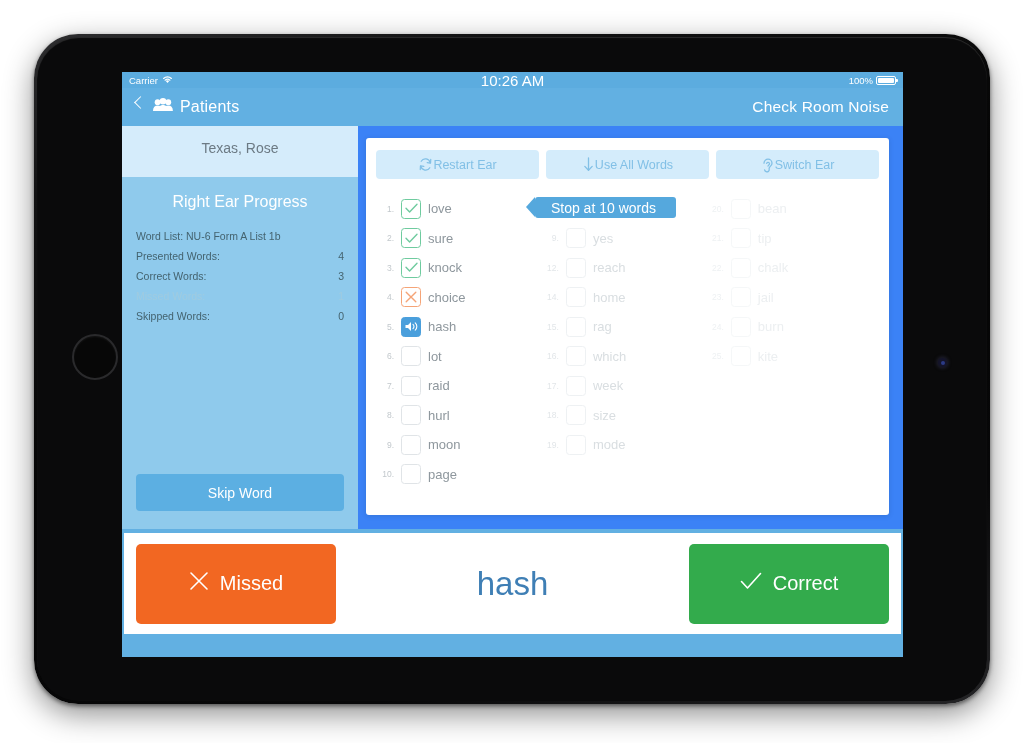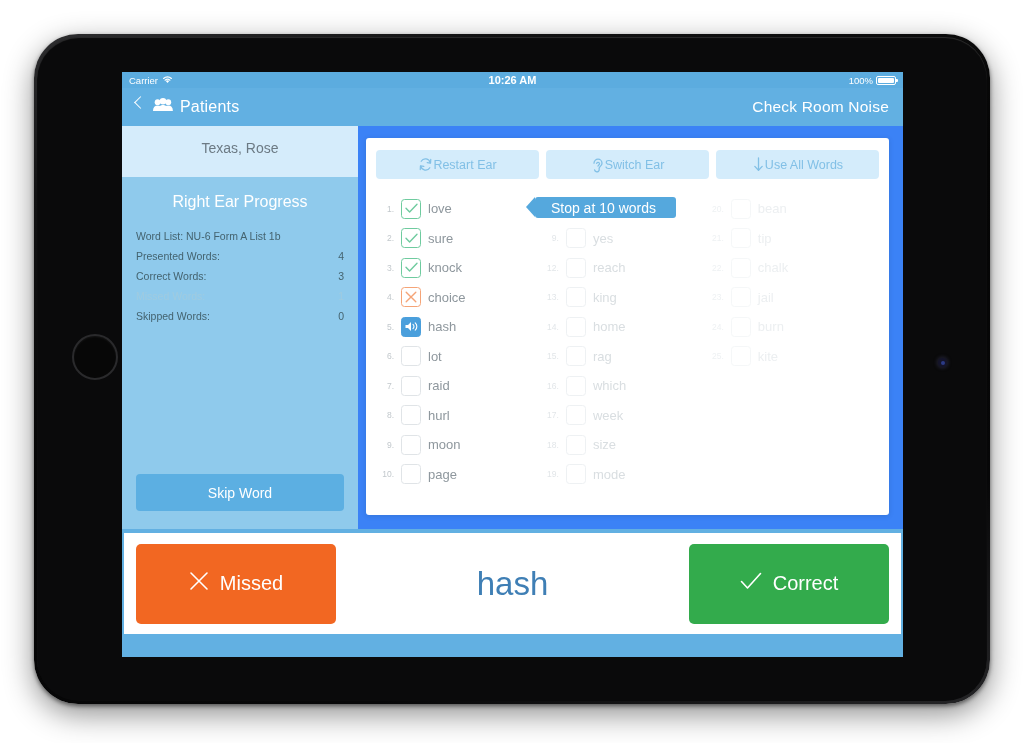--- a/index.html
+++ b/index.html
@@ -81,22 +81,22 @@
     display: flex;
     align-items: center;
     padding: 0 7px;
     position: relative;
   }
   .status-left { display: flex; align-items: center; gap: 4px; }
   .status-center {
     position: absolute;
     left: 0; right: 0;
     text-align: center;
-    font-weight: bold;
-    font-size: 11px;
+    font-weight: normal;
+    font-size: 15px;
     pointer-events: none;
   }
   .status-right {
     margin-left: auto;
     display: flex;
     align-items: center;
     gap: 3px;
     position: relative;
     z-index: 2;
   }
@@ -468,36 +468,36 @@
                 <path d="M3 9.8 A5.2 5.2 0 0 0 12.6 11.4" stroke="#82c0e6" stroke-width="1.3" fill="none" stroke-linecap="round"></path>
                 <path d="M13.6 2.6 L13.4 6.5 L9.8 6" fill="none" stroke="#82c0e6" stroke-width="1.3" stroke-linecap="round" stroke-linejoin="round"></path>
                 <path d="M2.4 13.4 L2.6 9.5 L6.2 10" fill="none" stroke="#82c0e6" stroke-width="1.3" stroke-linecap="round" stroke-linejoin="round"></path>
               </svg>
             </span>
             <span>Restart Ear</span>
           </div>
 
           <div class="tool-btn">
             <span>
+              <svg width="13" height="15" viewBox="0 0 13 15">
+                <path d="M6.5 1 L6.5 13" stroke="#82c0e6" stroke-width="1.3" stroke-linecap="round"></path>
+                <path d="M2.8 9.4 L6.5 13.2 L10.2 9.4" stroke="#82c0e6" stroke-width="1.3" fill="none" stroke-linecap="round" stroke-linejoin="round"></path>
+              </svg>
+            </span>
+            <span>Use All Words</span>
+          </div>
+
+          <div class="tool-btn">
+            <span>
               <svg width="14" height="16" viewBox="0 0 14 16">
                 <path d="M3 6.2 A4 4 0 0 1 11 6.2 C11 8.6 8.6 9.2 8.2 11 C7.9 12.5 8.9 13.4 7.4 14.4 C6 15.3 4 14.6 3.6 12.8" stroke="#82c0e6" stroke-width="1.3" fill="none" stroke-linecap="round"></path>
                 <path d="M5.6 6.4 A1.6 1.6 0 0 1 8.6 6.6 C8.6 7.8 7.3 8.1 7 9.2" stroke="#82c0e6" stroke-width="1.2" fill="none" stroke-linecap="round"></path>
               </svg>
             </span>
             <span>Switch Ear</span>
-          </div>
-
-          <div class="tool-btn">
-            <span>
-              <svg width="13" height="15" viewBox="0 0 13 15">
-                <path d="M6.5 1 L6.5 13" stroke="#82c0e6" stroke-width="1.3" stroke-linecap="round"></path>
-                <path d="M2.8 9.4 L6.5 13.2 L10.2 9.4" stroke="#82c0e6" stroke-width="1.3" fill="none" stroke-linecap="round" stroke-linejoin="round"></path>
-              </svg>
-            </span>
-            <span>Use All Words</span>
           </div>
         </div>
 
         <div class="word-grid">
 
           <div class="word-col">
             <div class="word-row">
               <span class="word-num">1.</span>
               <span class="cbox ok">
                 <svg width="13" height="11" viewBox="0 0 13 11">
@@ -580,25 +580,20 @@
             </div>
             <div class="word-row">
               <span class="word-num dim">9.</span>
               <span class="cbox faint"></span>
               <span class="word-label dim">yes</span>
             </div>
             <div class="word-row">
               <span class="word-num dim">12.</span>
               <span class="cbox faint"></span>
               <span class="word-label dim">reach</span>
-            </div>
-            <div class="word-row">
-              <span class="word-num dim">13.</span>
-              <span class="cbox faint"></span>
-              <span class="word-label dim">king</span>
             </div>
             <div class="word-row">
               <span class="word-num dim">14.</span>
               <span class="cbox faint"></span>
               <span class="word-label dim">home</span>
             </div>
             <div class="word-row">
               <span class="word-num dim">15.</span>
               <span class="cbox faint"></span>
               <span class="word-label dim">rag</span>

